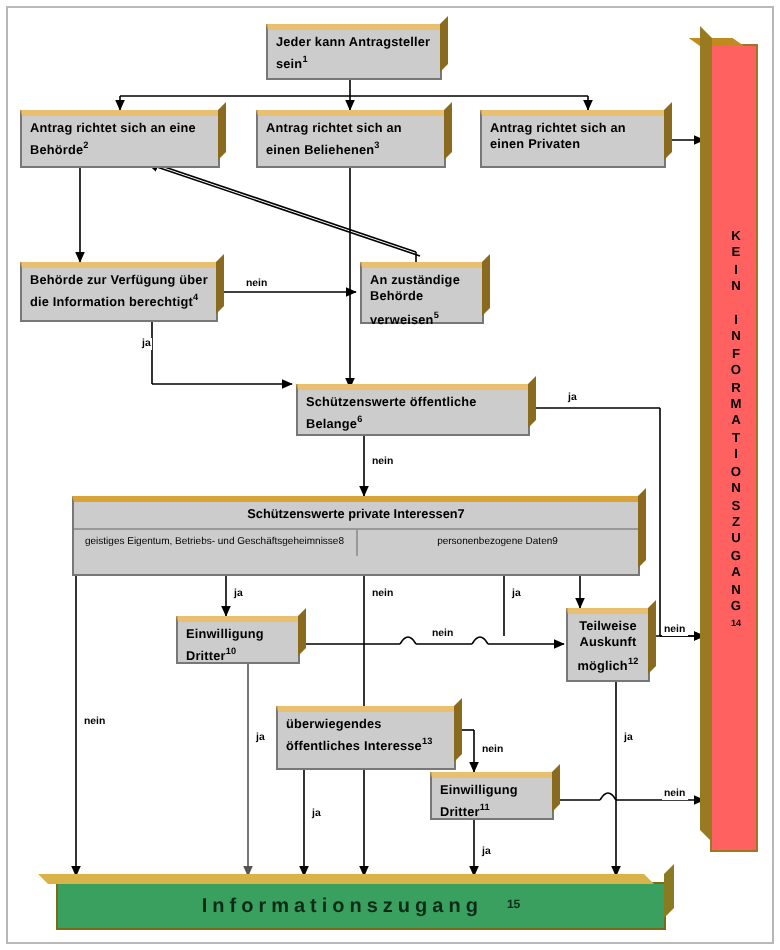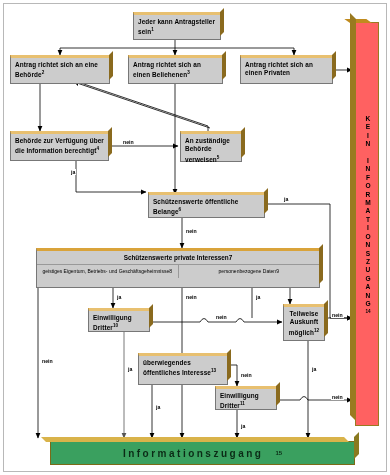--- a/index.html
+++ b/index.html
@@ -44,21 +44,21 @@
        transform:skewY(45deg);transform-origin:right top;}
   #redbar::before{content:"";position:absolute;left:-6px;top:-4px;
        width:100%;height:4px;background:#c08b1e;
        transform:skewX(55deg);transform-origin:left bottom;}
   #redbar .vtxt{position:absolute;left:0;top:92px;width:24px;
        text-align:center;font-size:6.6px;font-weight:bold;color:#000;
        line-height:8.4px;letter-spacing:0;}
   #redbar .vtxt span{display:block;}
 
   
-  #greenbar{position:absolute;left:50px;top:441px;width:305px;height:24px;
+  #greenbar{position:absolute;left:28px;top:441px;width:305px;height:24px;
        background:#3aa05f;border:1px solid #7b6a18;box-sizing:border-box;
        color:#0b2b16;font-weight:bold;font-size:10px;letter-spacing:2.5px;
        display:flex;align-items:center;justify-content:center;gap:12px;}
   #greenbar::before{content:"";position:absolute;left:-5px;top:-5px;
        width:100%;height:5px;background:#d9b34a;
        transform:skewX(45deg);transform-origin:left bottom;}
   #greenbar::after{content:"";position:absolute;right:-5px;top:-5px;
        width:5px;height:100%;background:#8a7a20;
        transform:skewY(-45deg);transform-origin:left top;}
   #greenbar .sup{font-size:6px;vertical-align:super;letter-spacing:0;}

